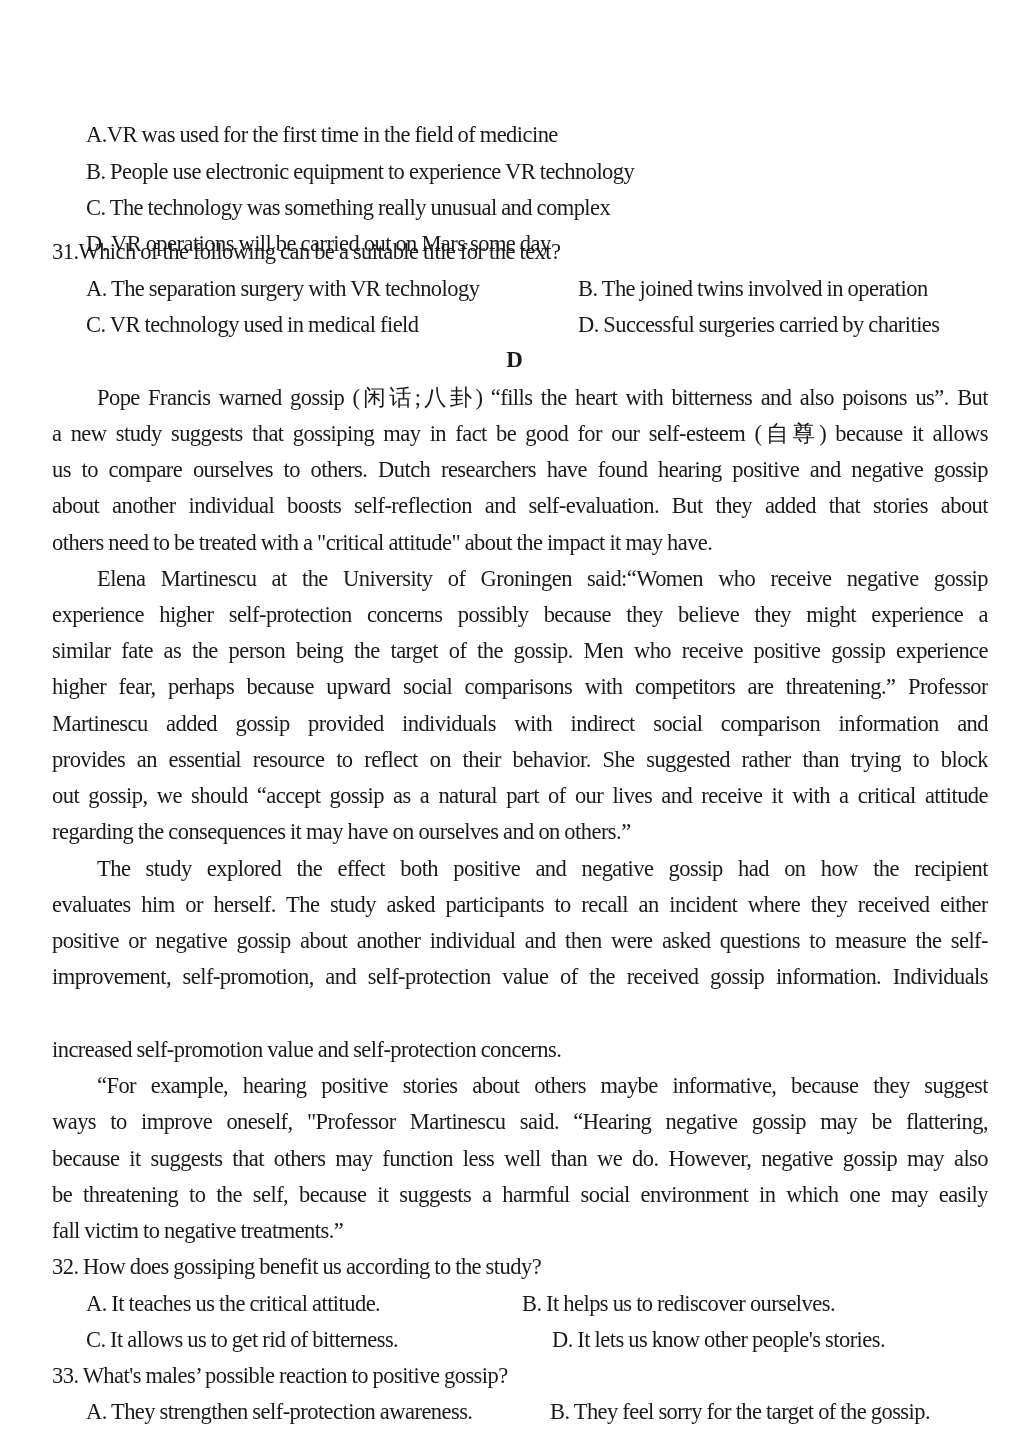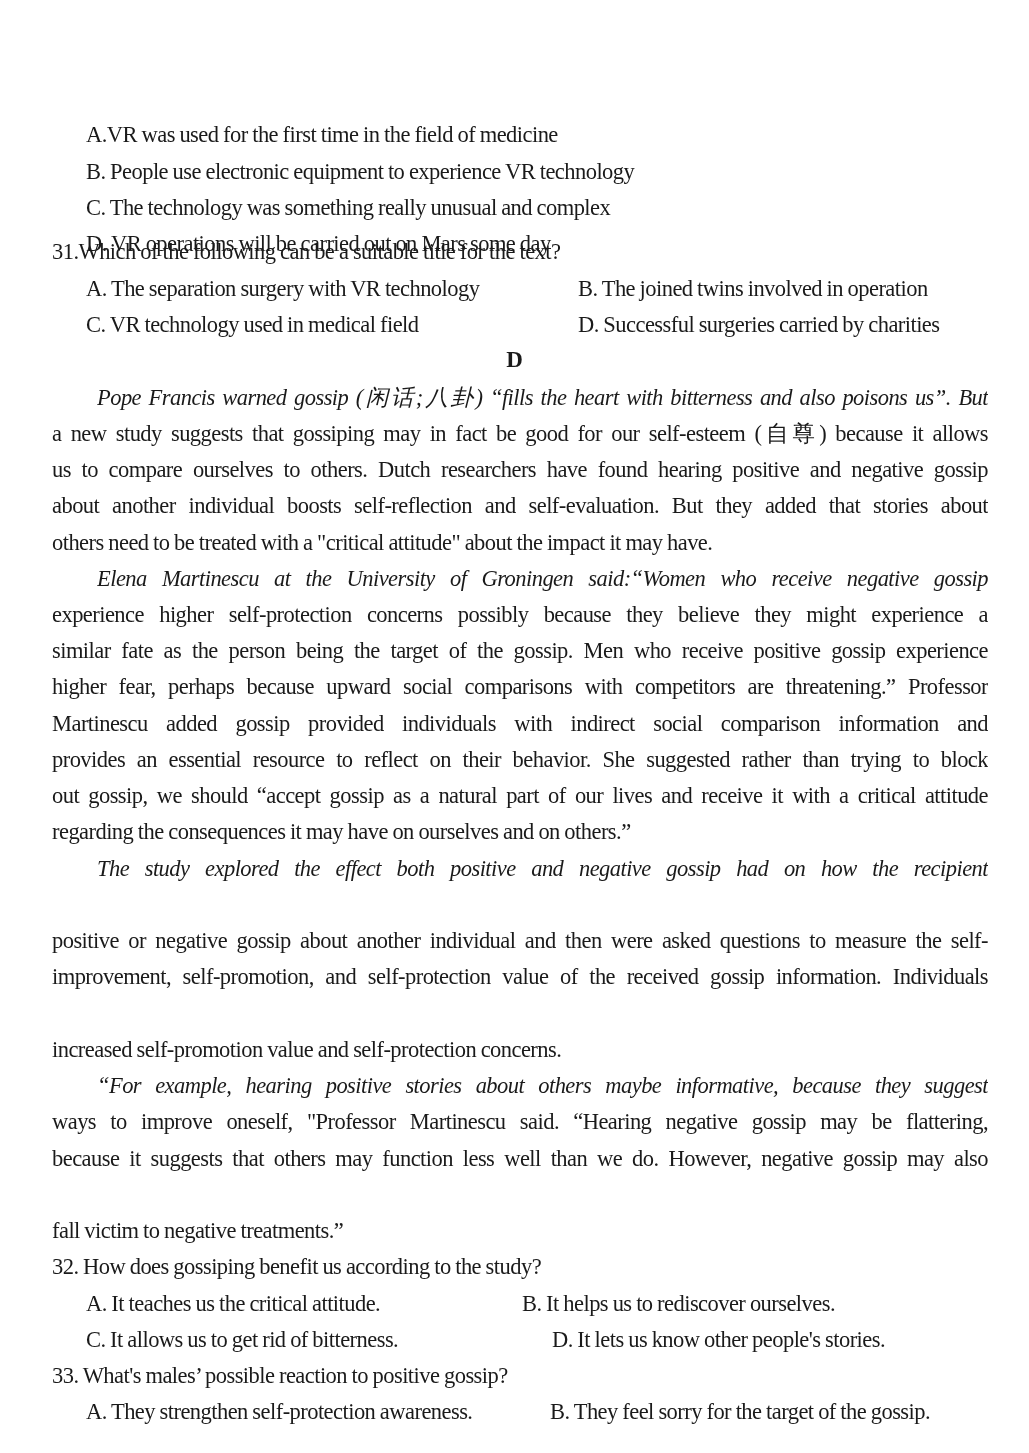--- a/index.html
+++ b/index.html
@@ -28,21 +28,21 @@
     width: 936px;
     height: 36px;
     line-height: 36px;
     font-size: 22.5px;
     white-space: nowrap;
     letter-spacing: -0.55px;
     word-spacing: -0.5px;
   }
   .opt { left: 86px; margin-top: 28px; }
   .q { left: 52px; }
-  .para-first { left: 97px; width: 891px; font-style: italic; }
+  .para-first { left: 97px; width: 891px; }
   .just {
     text-align: justify;
     text-align-last: justify;
     white-space: normal;
     overflow: hidden;
   }
   .section-title {
     position: absolute;
     left: 0;
     width: 1029px;
@@ -90,27 +90,29 @@
   <div class="line para-first just" style="top:561px">Elena Martinescu at the University of Groningen said:“Women who receive negative gossip</div>
   <div class="line just" style="top:597px">experience higher self-protection concerns possibly because they believe they might experience a</div>
   <div class="line just" style="top:633px">similar fate as the person being the target of the gossip. Men who receive positive gossip experience</div>
   <div class="line just" style="top:669px">higher fear, perhaps because upward social comparisons with competitors are threatening.” Professor</div>
   <div class="line just" style="top:706px">Martinescu added gossip provided individuals with indirect social comparison information and</div>
   <div class="line just" style="top:742px">provides an essential resource to reflect on their behavior. She suggested rather than trying to block</div>
   <div class="line just" style="top:778px">out gossip, we should “accept gossip as a natural part of our lives and receive it with a critical attitude</div>
   <div class="line" style="top:814px">regarding the consequences it may have on ourselves and on others.”</div>
 
   <div class="line para-first just" style="top:851px">The study explored the effect both positive and negative gossip had on how the recipient</div>
+  <div class="line just" style="top:887px">evaluates him or herself. The study asked participants to recall an incident where they received either</div>
   <div class="line just" style="top:923px">positive or negative gossip about another individual and then were asked questions to measure the self-</div>
   <div class="line just" style="top:959px">improvement, self-promotion, and self-protection value of the received gossip information. Individuals</div>
   <div class="line" style="top:1032px">increased self-promotion value and self-protection concerns.</div>
 
   <div class="line para-first just" style="top:1068px">“For example, hearing positive stories about others maybe informative, because they suggest</div>
   <div class="line just" style="top:1104px">ways to improve oneself, "Professor Martinescu said. “Hearing negative gossip may be flattering,</div>
   <div class="line just" style="top:1141px">because it suggests that others may function less well than we do. However, negative gossip may also</div>
+  <div class="line just" style="top:1177px">be threatening to the self, because it suggests a harmful social environment in which one may easily</div>
   <div class="line" style="top:1213px">fall victim to negative treatments.”</div>
 
   <div class="line q" style="top:1249px">32. How does gossiping benefit us according to the study?</div>
   <div class="optrow" style="top:1286px; left:86px">A. It teaches us the critical attitude.</div>
   <div class="optrow" style="top:1286px; left:522px">B. It helps us to rediscover ourselves.</div>
   <div class="optrow" style="top:1322px; left:86px">C. It allows us to get rid of bitterness.</div>
   <div class="optrow" style="top:1322px; left:552px">D. It lets us know other people's stories.</div>
 
   <div class="line q" style="top:1358px">33. What's males’ possible reaction to positive gossip?</div>
   <div class="optrow" style="top:1394px; left:86px">A. They strengthen self-protection awareness.</div>

